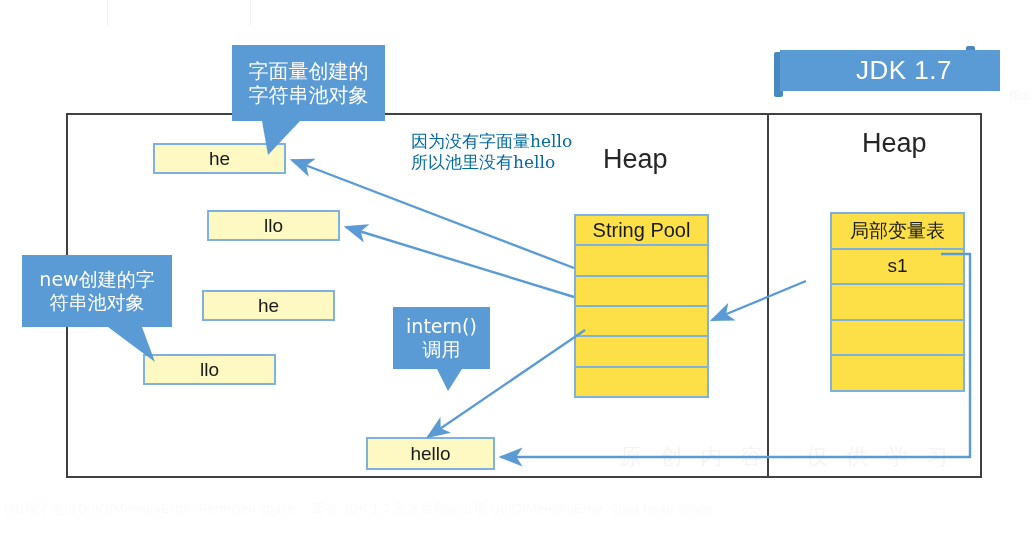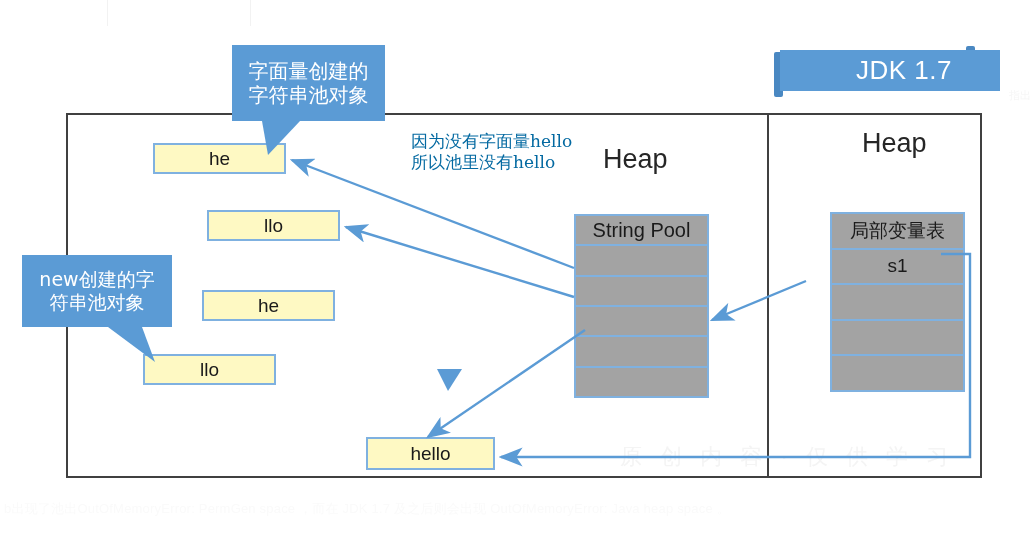--- a/index.html
+++ b/index.html
@@ -39,21 +39,21 @@
 
   
   .sbox{
     position:absolute;border:2px solid #7FB1E0;background:#fef9c3;box-sizing:border-box;
     display:flex;align-items:center;justify-content:center;
     font-size:19px;color:#1a1a1a;
   }
 
   
   .vtable{
-    position:absolute;border:2px solid #7FB1E0;background:#a3a3a3;box-sizing:border-box;
+    position:absolute;border:2px solid #7FB1E0;background:#fde047;box-sizing:border-box;
     display:flex;flex-direction:column;
   }
   .vrow{
     flex:1 1 0;border-bottom:2px solid #7FB1E0;box-sizing:border-box;
     display:flex;align-items:center;justify-content:center;
     font-size:19px;color:#1a1a1a;
   }
   .vrow:last-child{border-bottom:none;}
   .vrow.head{font-size:20px;}
   .vrow.head-cn{font-size:19px;font-family:"DejaVu Sans","Liberation Sans",sans-serif;}
@@ -139,20 +139,24 @@
   <div class="callout" style="left:22px;top:255px;width:150px;height:72px;font-size:19px;">
     <span class="ln">new创建的字</span>
     <span class="ln">符串池对象</span>
   </div>
 
   <div class="callout" style="left:232px;top:45px;width:153px;height:76px;font-size:20px;">
     <span class="ln">字面量创建的</span>
     <span class="ln">字符串池对象</span>
   </div>
 
+  <div class="callout" style="left:393px;top:307px;width:97px;height:62px;font-size:19px;">
+    <span class="ln">intern()</span>
+    <span class="ln">调用</span>
+  </div>
 
   <svg class="overlay" viewBox="0 0 1033 548">
     <defs>
       <marker id="ah" markerWidth="10" markerHeight="8" refX="9" refY="4" orient="auto">
         <path d="M0,0 L10,4 L0,8 L2.6,4 Z" fill="#5B9BD5"></path>
       </marker>
     </defs>
 
     <path d="M262,121 L268,155 L300,121 Z" fill="#5B9BD5"></path>
     <path d="M108,327 L155,362 L142,327 Z" fill="#5B9BD5"></path>

